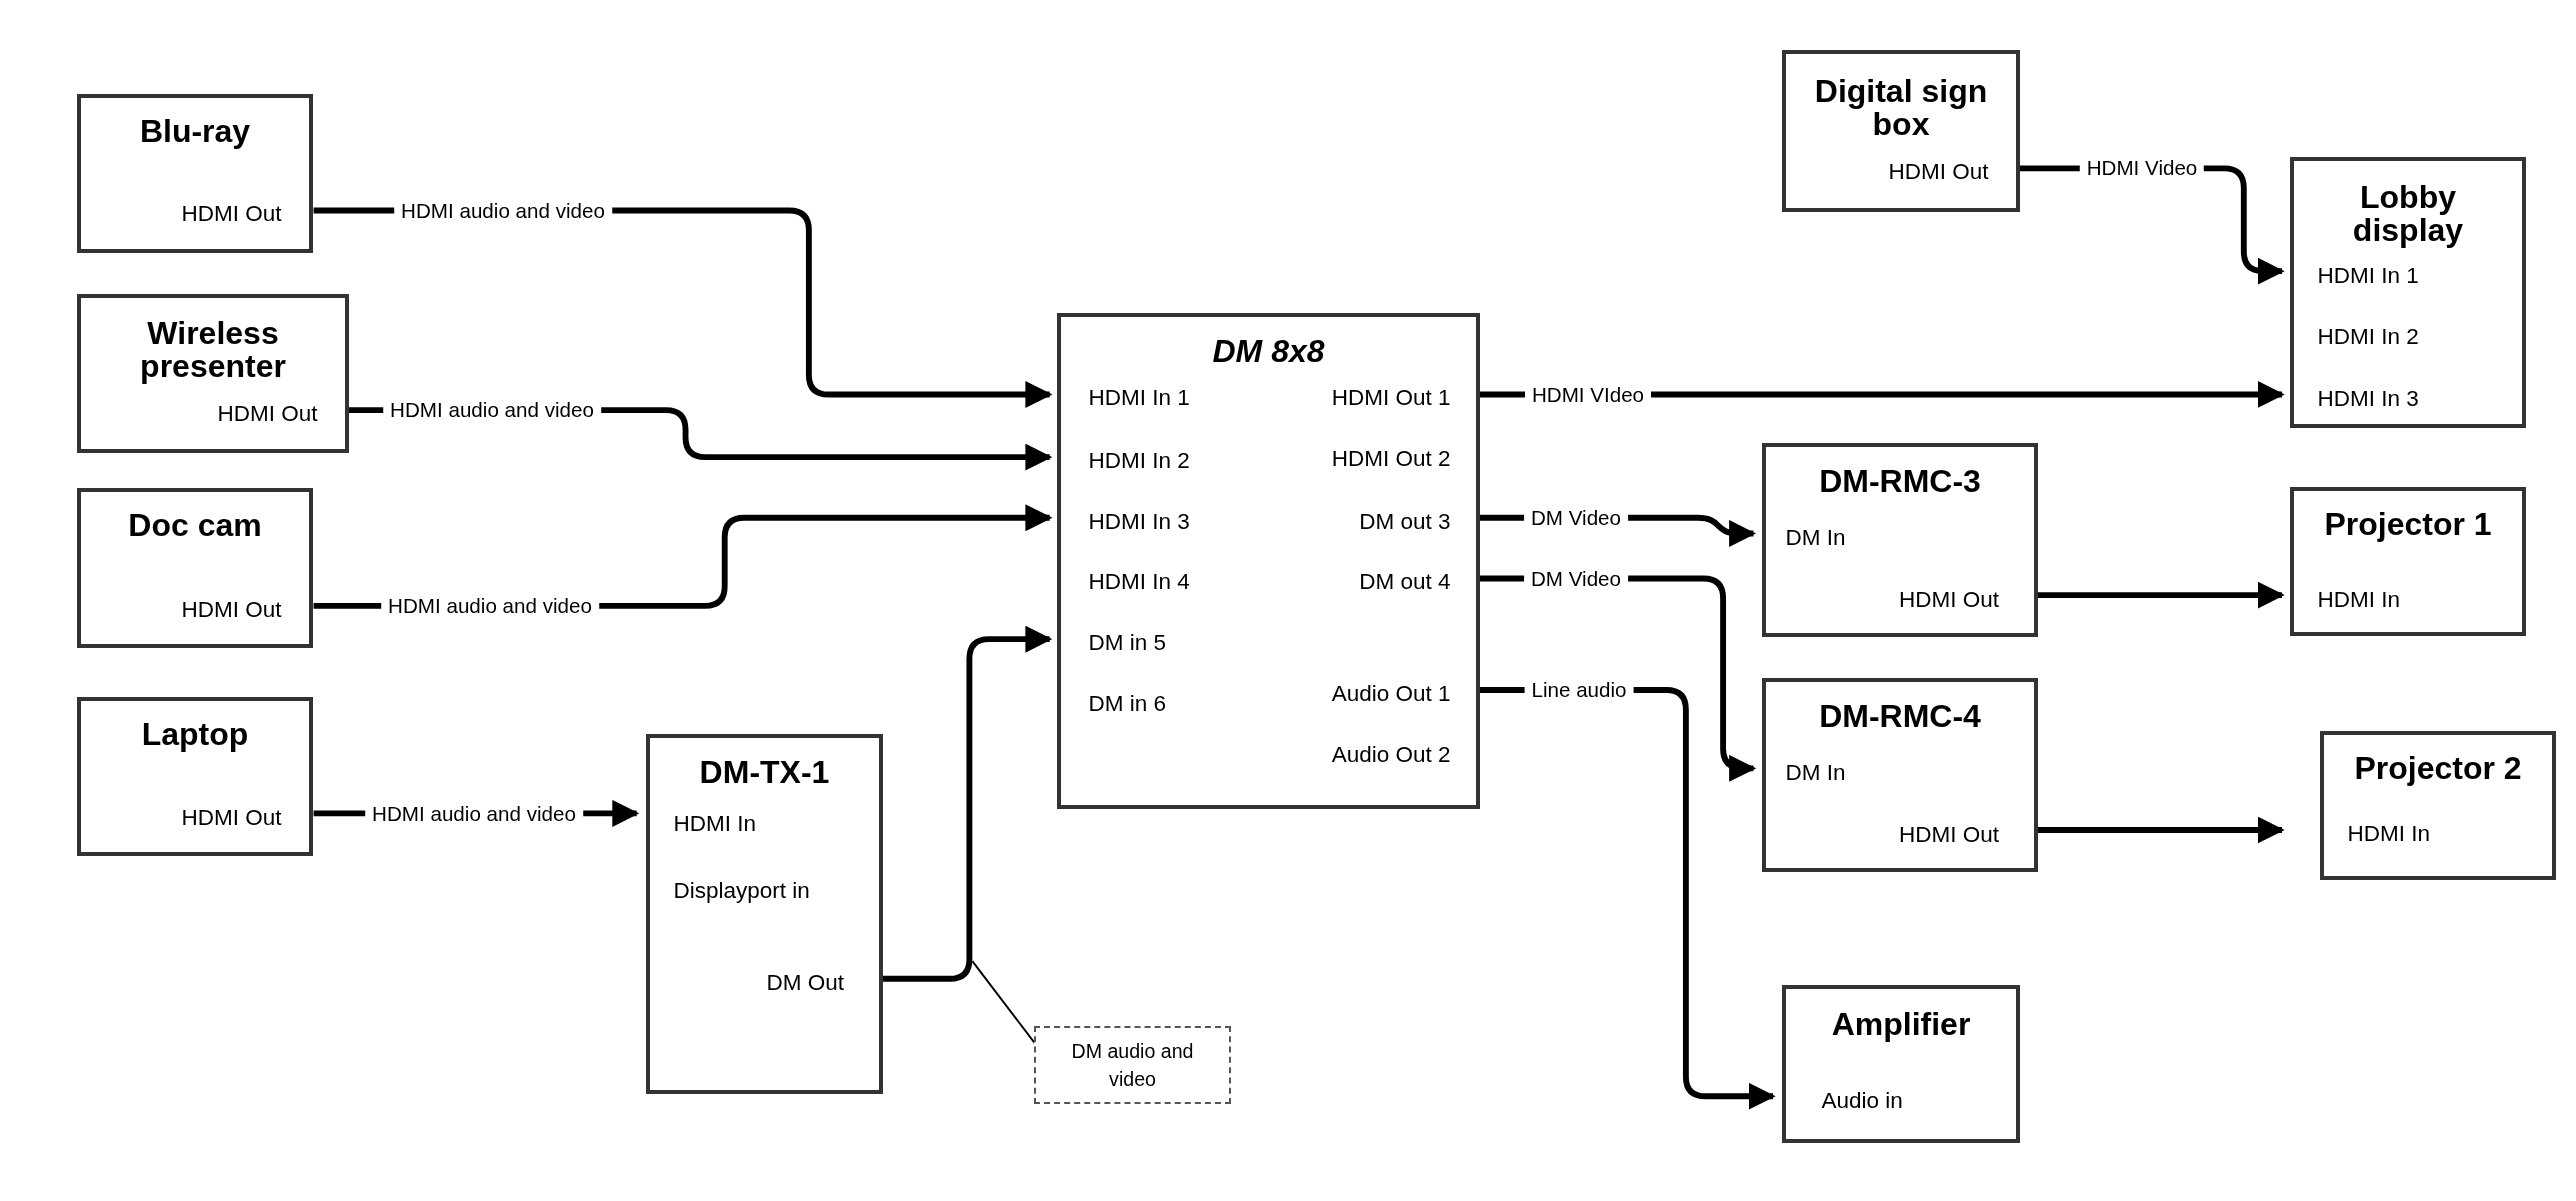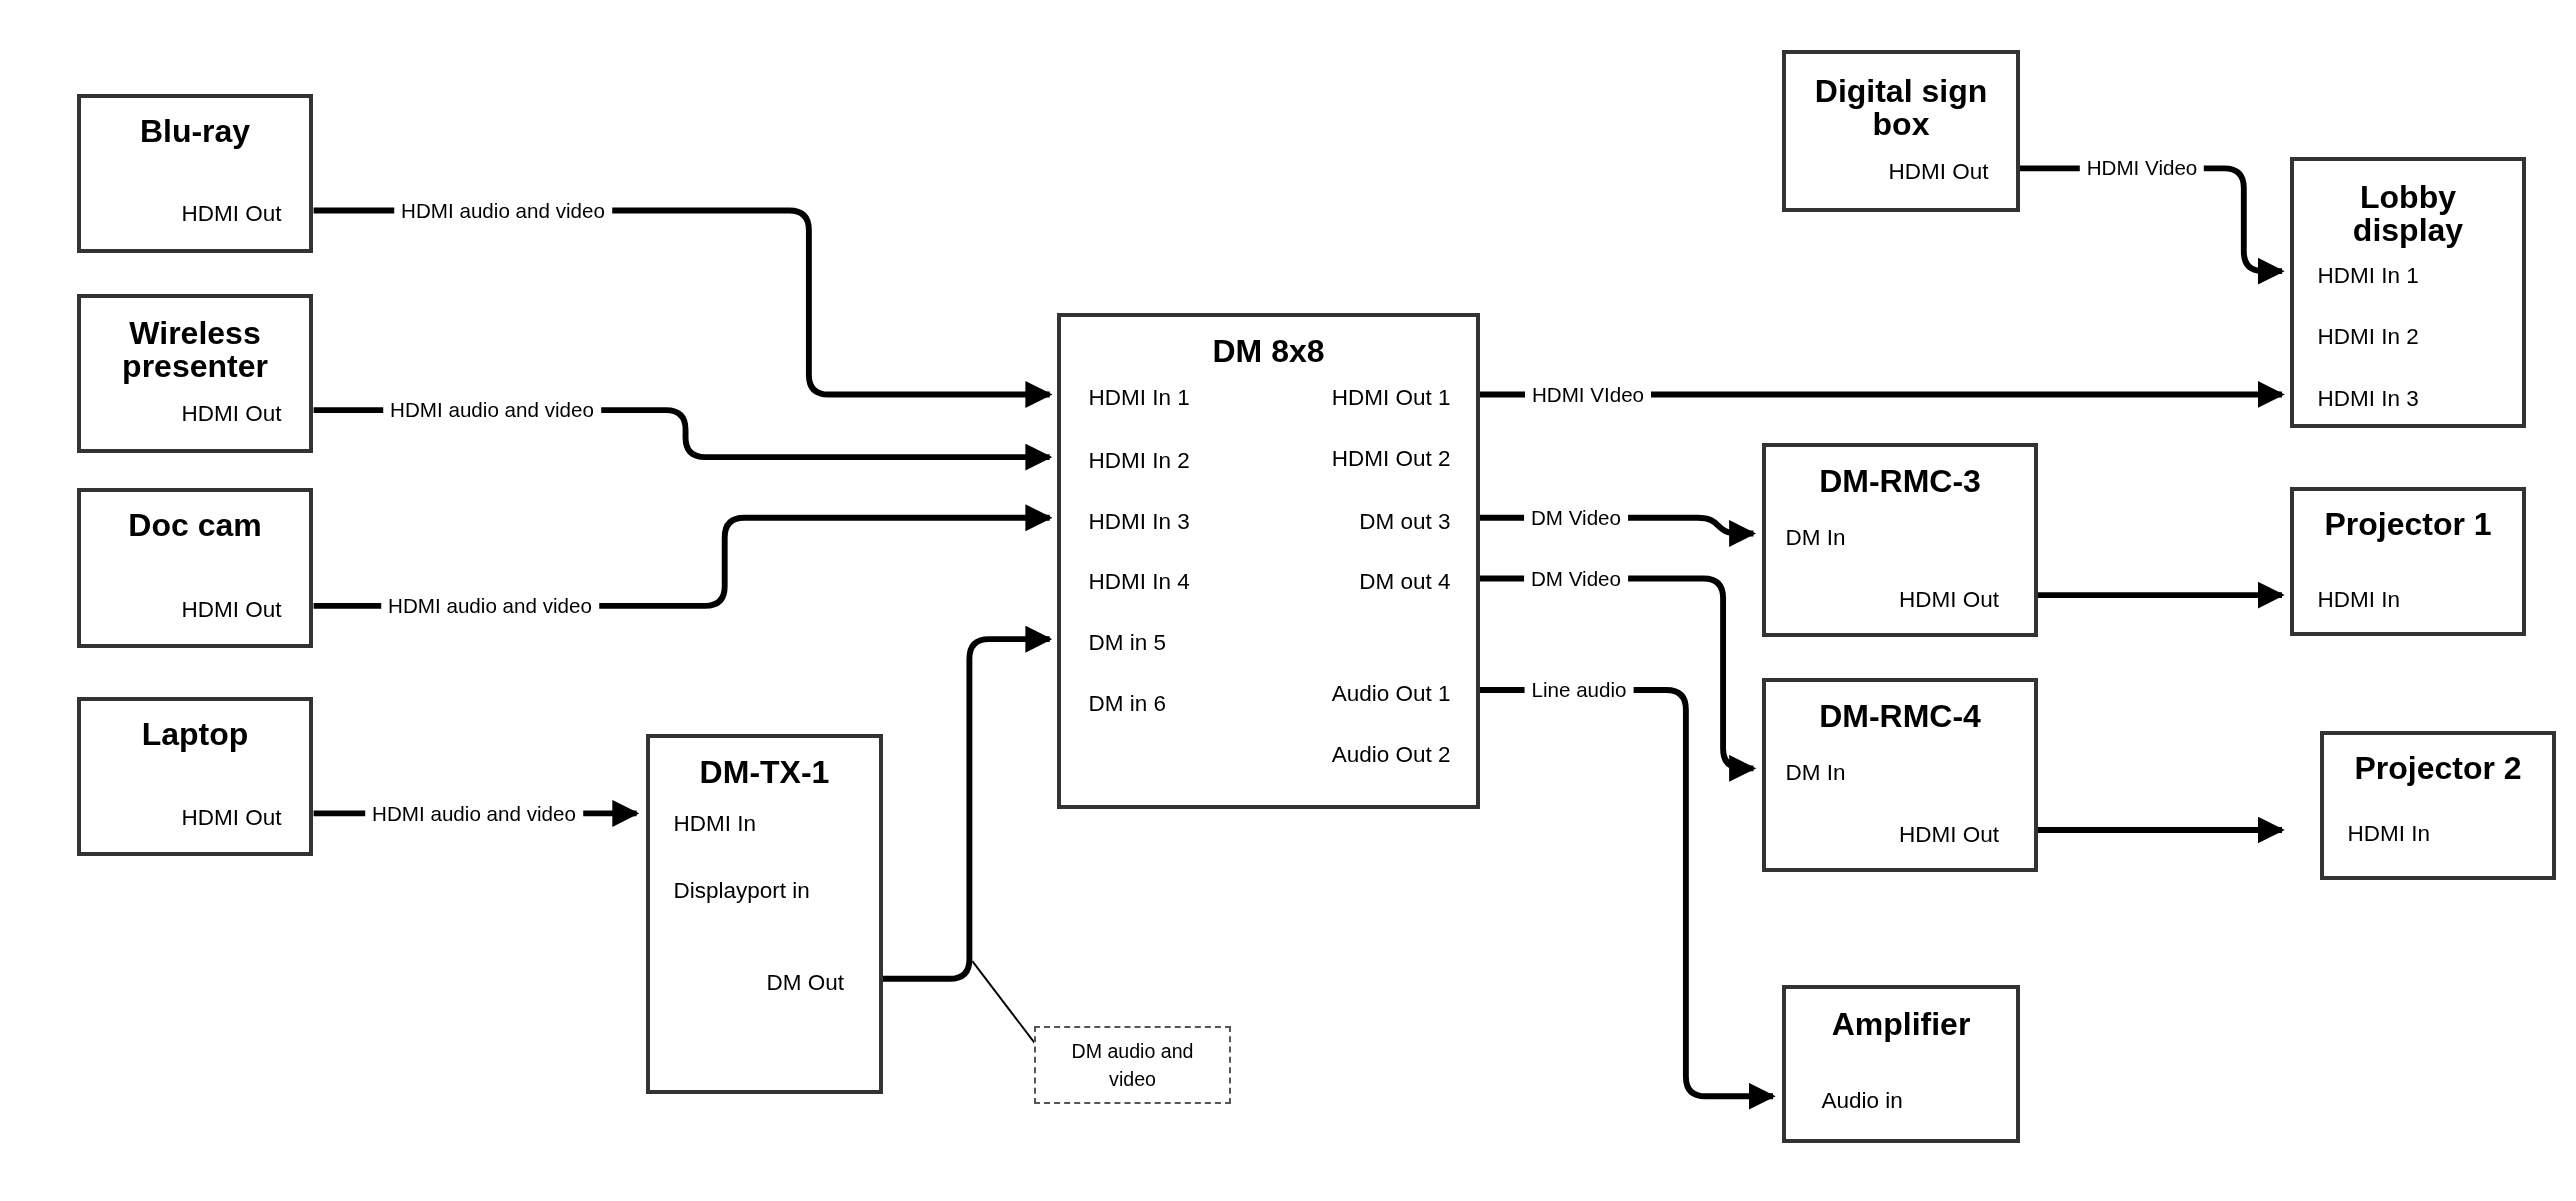--- a/index.html
+++ b/index.html
@@ -45,21 +45,21 @@
     <path d="M 993 982 L 1057 1066" stroke="#000" stroke-width="2" fill="none"></path>
   </svg>
 
   <div class="box" style="left:77px;top:94px;width:236px;height:159px;">
     <div class="title" style="top:16.6px;">
         <div>Blu-ray</div>
       </div>
     <div class="port r" style="top:116px;">HDMI Out</div>
   </div>
 
-  <div class="box" style="left:77px;top:294px;width:236px;height:159px;">
+  <div class="box" style="left:77px;top:294px;width:272px;height:159px;">
     <div class="title" style="top:18.6px;">
       <div>Wireless</div>
         <div>presenter</div>
     </div>
     <div class="port r" style="top:116px;">HDMI Out</div>
   </div>
 
   <div class="box" style="left:77px;top:488px;width:236px;height:160px;">
     <div class="title" style="top:16.6px;">
         <div>Doc cam</div>
@@ -77,21 +77,21 @@
   <div class="box" style="left:646px;top:734px;width:237px;height:360px;">
     <div class="title" style="top:17.6px;">
         <div>DM-TX-1</div>
       </div>
     <div class="port l" style="top:86px;">HDMI In</div>
     <div class="port l" style="top:153px;">Displayport in</div>
     <div class="port r" style="top:245px;right:35px;">DM Out</div>
   </div>
 
   <div class="box" style="left:1057px;top:313px;width:423px;height:496px;">
-    <div class="title" style="top:17.6px;">
+    <div class="title" style="top:17.6px;font-style:italic;">
         <div>DM 8x8</div>
       </div>
     <div class="port l" style="top:81px;left:27.4px;">HDMI In 1</div>
     <div class="port l" style="top:144px;left:27.4px;">HDMI In 2</div>
     <div class="port l" style="top:205px;left:27.4px;">HDMI In 3</div>
     <div class="port l" style="top:265px;left:27.4px;">HDMI In 4</div>
     <div class="port l" style="top:326px;left:27.4px;">DM in 5</div>
     <div class="port l" style="top:387px;left:27.4px;">DM in 6</div>
     <div class="port r" style="top:81px;right:25.5px;">HDMI Out 1</div>
     <div class="port r" style="top:142px;right:25.5px;text-align:right;">HDMI Out 2</div>

